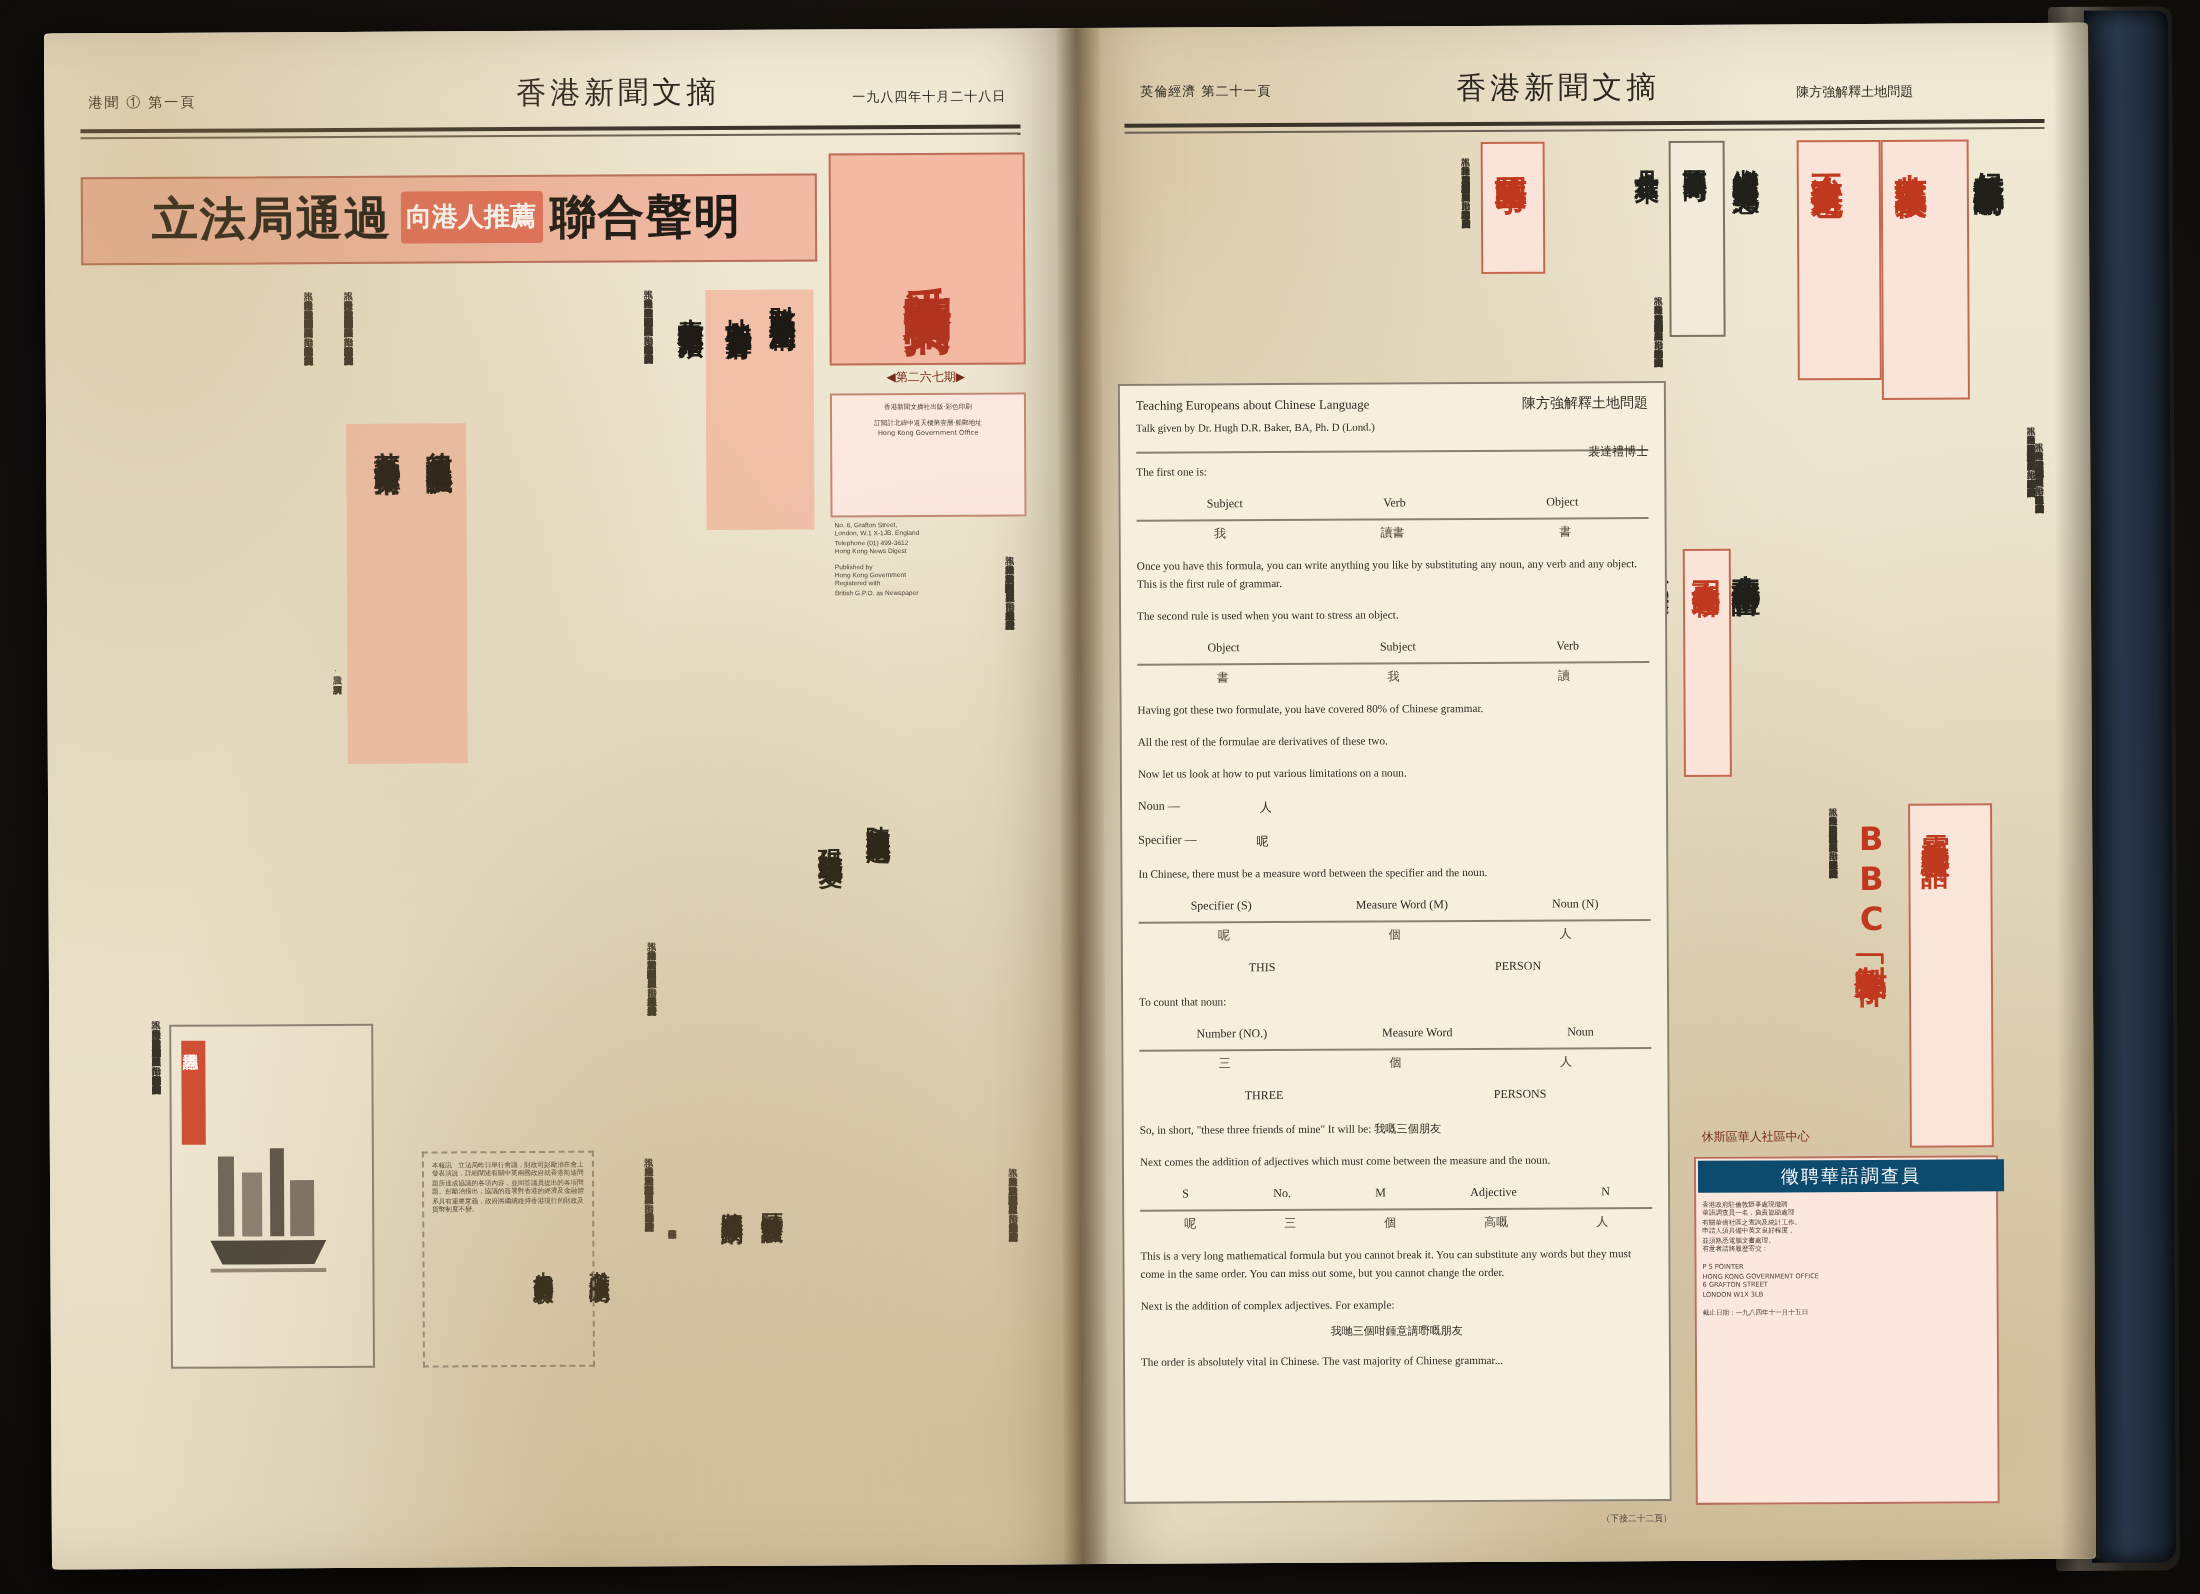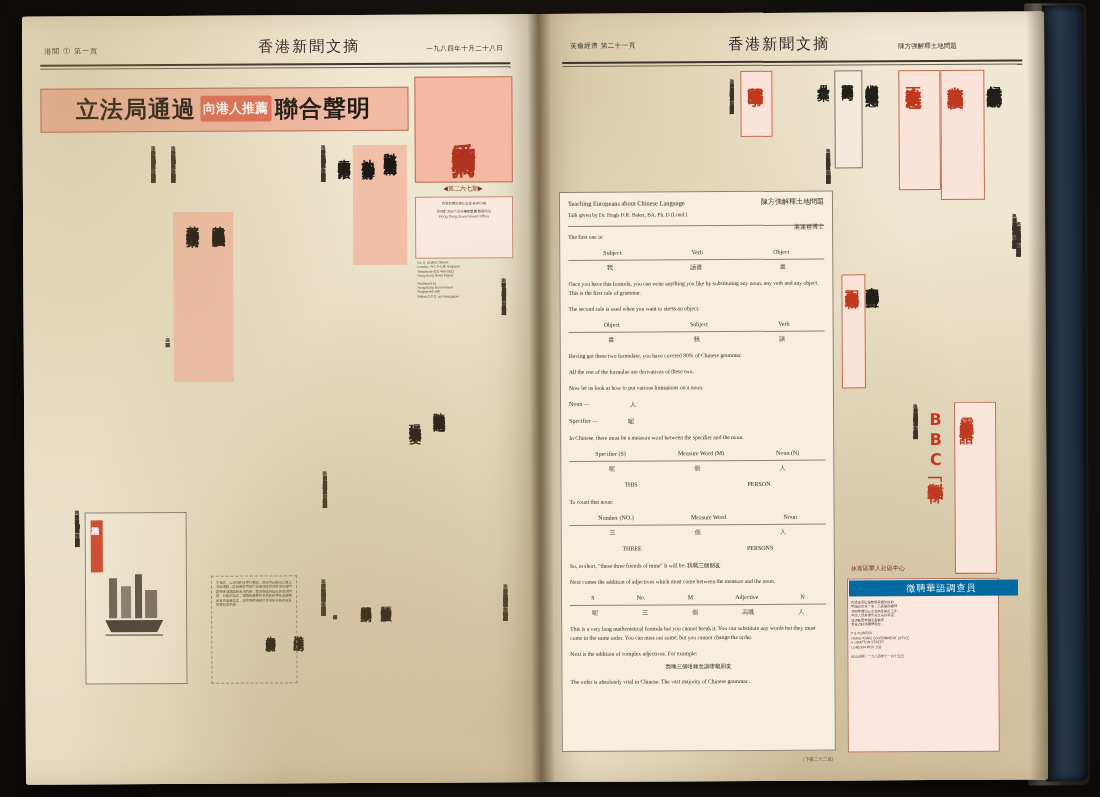--- a/index.html
+++ b/index.html
@@ -115,22 +115,22 @@
   .eng .formula{display:flex;justify-content:space-around;margin:3px 0 6px 0;
         font-size:6px;border-bottom:1px solid #8a8071;padding-bottom:2px;}
   .eng .formula.nb{border-bottom:none;}
   .eng .cn{display:flex;justify-content:space-around;font-size:6px;margin:-4px 0 8px 0;color:#4a4338;}
   .eng-hdr-cn{position:absolute;right:8px;top:6px;font-size:7px;color:#2e2a23;}
 
   .footer-note{position:absolute;left:536px;top:744px;width:274px;font-size:4.4px;color:#4a4338;}
 
   .coupon{position:absolute;left:822px;top:566px;width:150px;height:172px;
        border:1px solid #b8705c;background:#fbe7dd;}
-  .coupon-ttl{position:absolute;left:824px;top:568px;width:153px;height:16px;background:#0369a1;
-       color:#fff;font-size:9px;display:flex;align-items:center;justify-content:center;letter-spacing:1px;padding-left:16px;}
+  .coupon-ttl{position:absolute;left:824px;top:568px;width:153px;height:16px;background:#0c4a6e;
+       color:#fff;font-size:9px;display:flex;align-items:center;justify-content:center;letter-spacing:1px;}
 
   .bbc-box{position:absolute;left:930px;top:390px;width:40px;height:170px;border:1px solid #bf6b52;background:#fae5db;}
   .bbc-txt{position:absolute;left:934px;top:394px;height:162px;writing-mode:vertical-rl;text-orientation:upright;
        font-size:14px;color:#bf3b1f;font-weight:bold;letter-spacing:2px;}
 
   .small-vcol{position:absolute;writing-mode:vertical-rl;text-orientation:upright;
        font-size:4.4px;line-height:6.6px;color:#3a342b;}
 </style>
 </head>
 <body>

